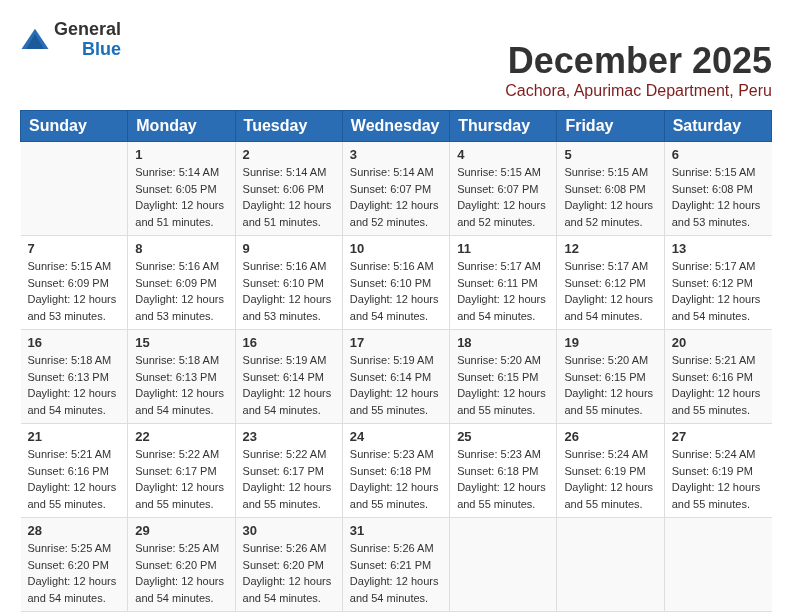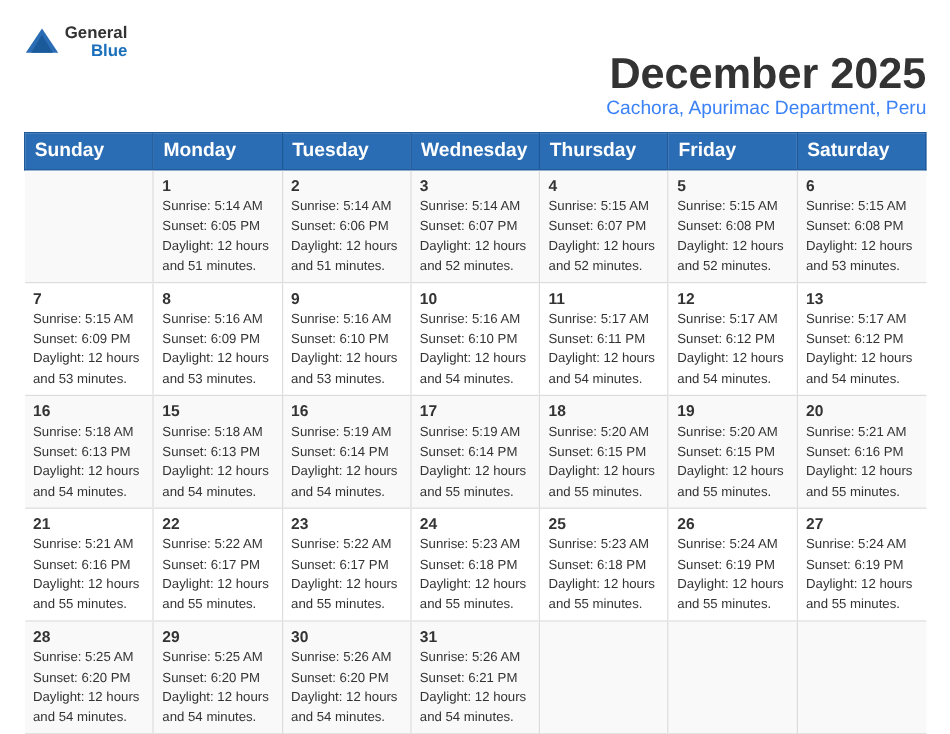--- a/index.html
+++ b/index.html
@@ -15,42 +15,42 @@
       justify-content: space-between;
       align-items: flex-start;
       margin-bottom: 10px;
     }
     .logo {
       display: flex;
       align-items: center;
       gap: 4px;
     }
     .logo-text {
-      font-size: 14px;
+      font-size: 18px;
       font-weight: bold;
       line-height: 1.1;
     }
     .logo-general { color: #333; }
     .logo-blue { color: #1a6fbb; text-align: right; }
     .logo-icon {
       width: 30px;
       height: 30px;
     }
     .title-area {
       text-align: right;
       margin-top: 20px;
     }
     .month-title {
       font-size: 36px;
       font-weight: bold;
       color: #333;
     }
     .subtitle {
       font-size: 16px;
-      color: #3b82f6;
+      color: #7f1d1d;
     }
     table {
       width: 100%;
       border-collapse: collapse;
       table-layout: fixed;
     }
     thead tr th {
       background-color: #2a6db5;
       color: #fff;
       text-align: left;

